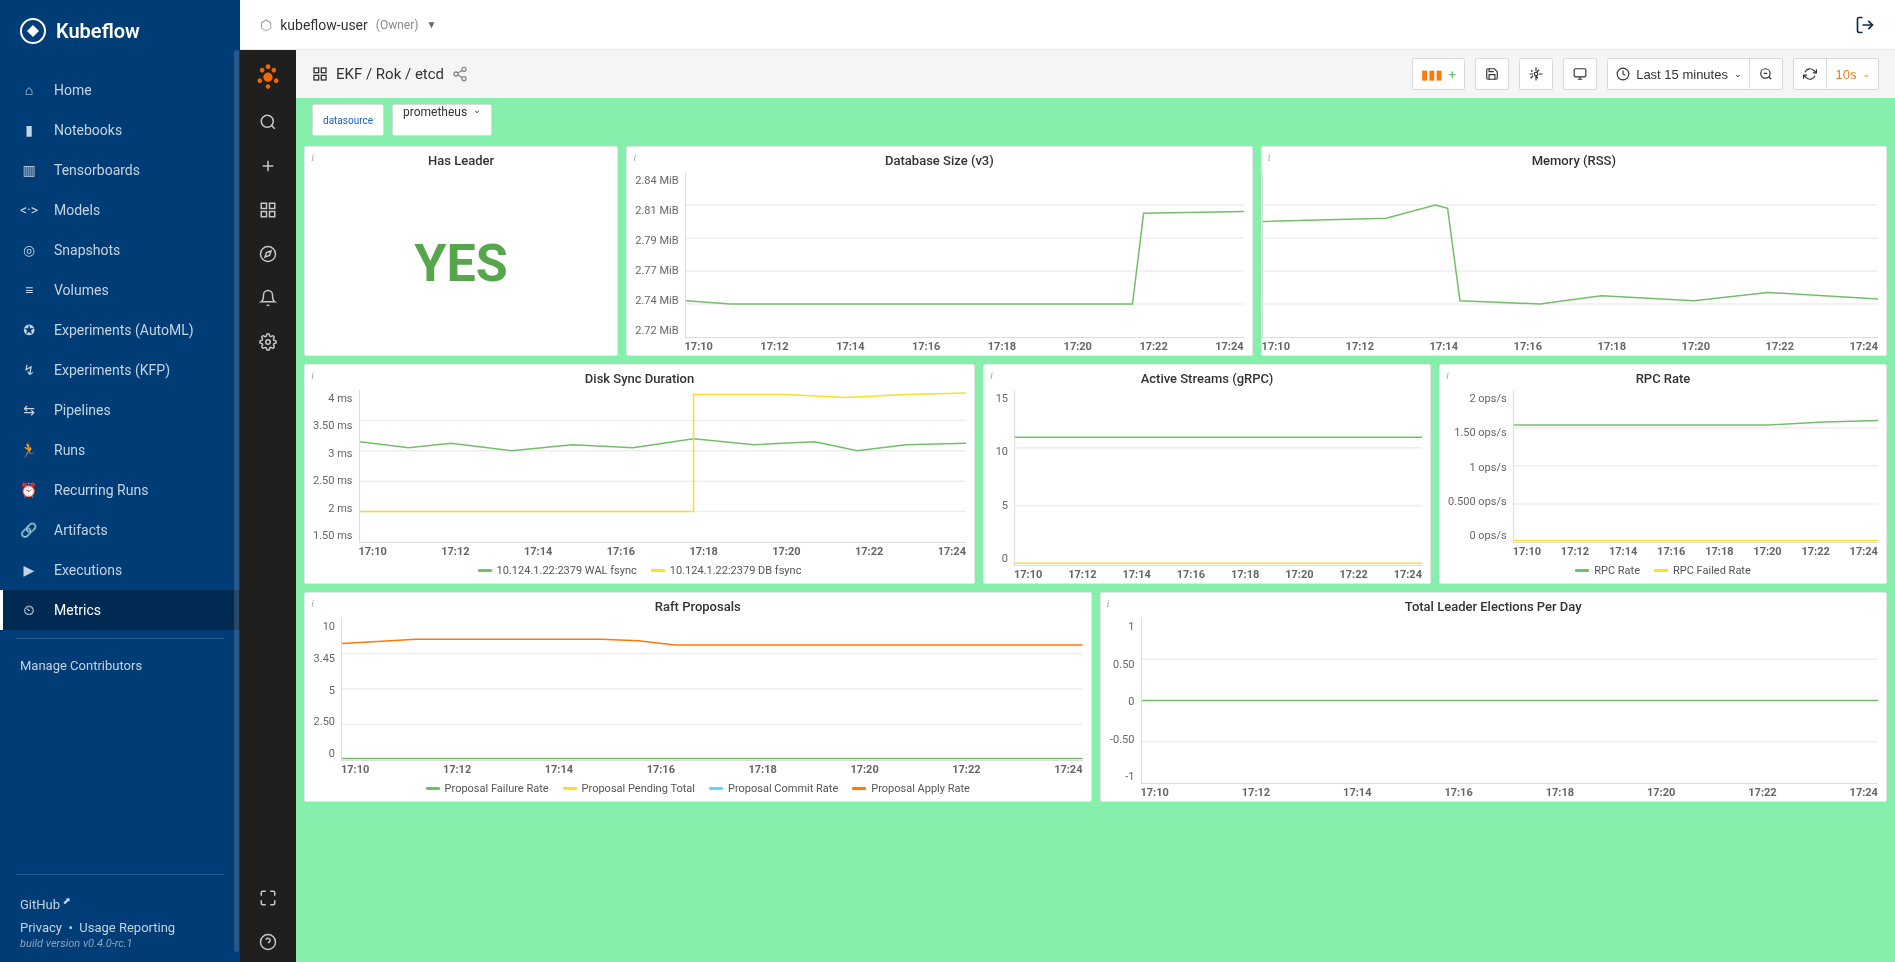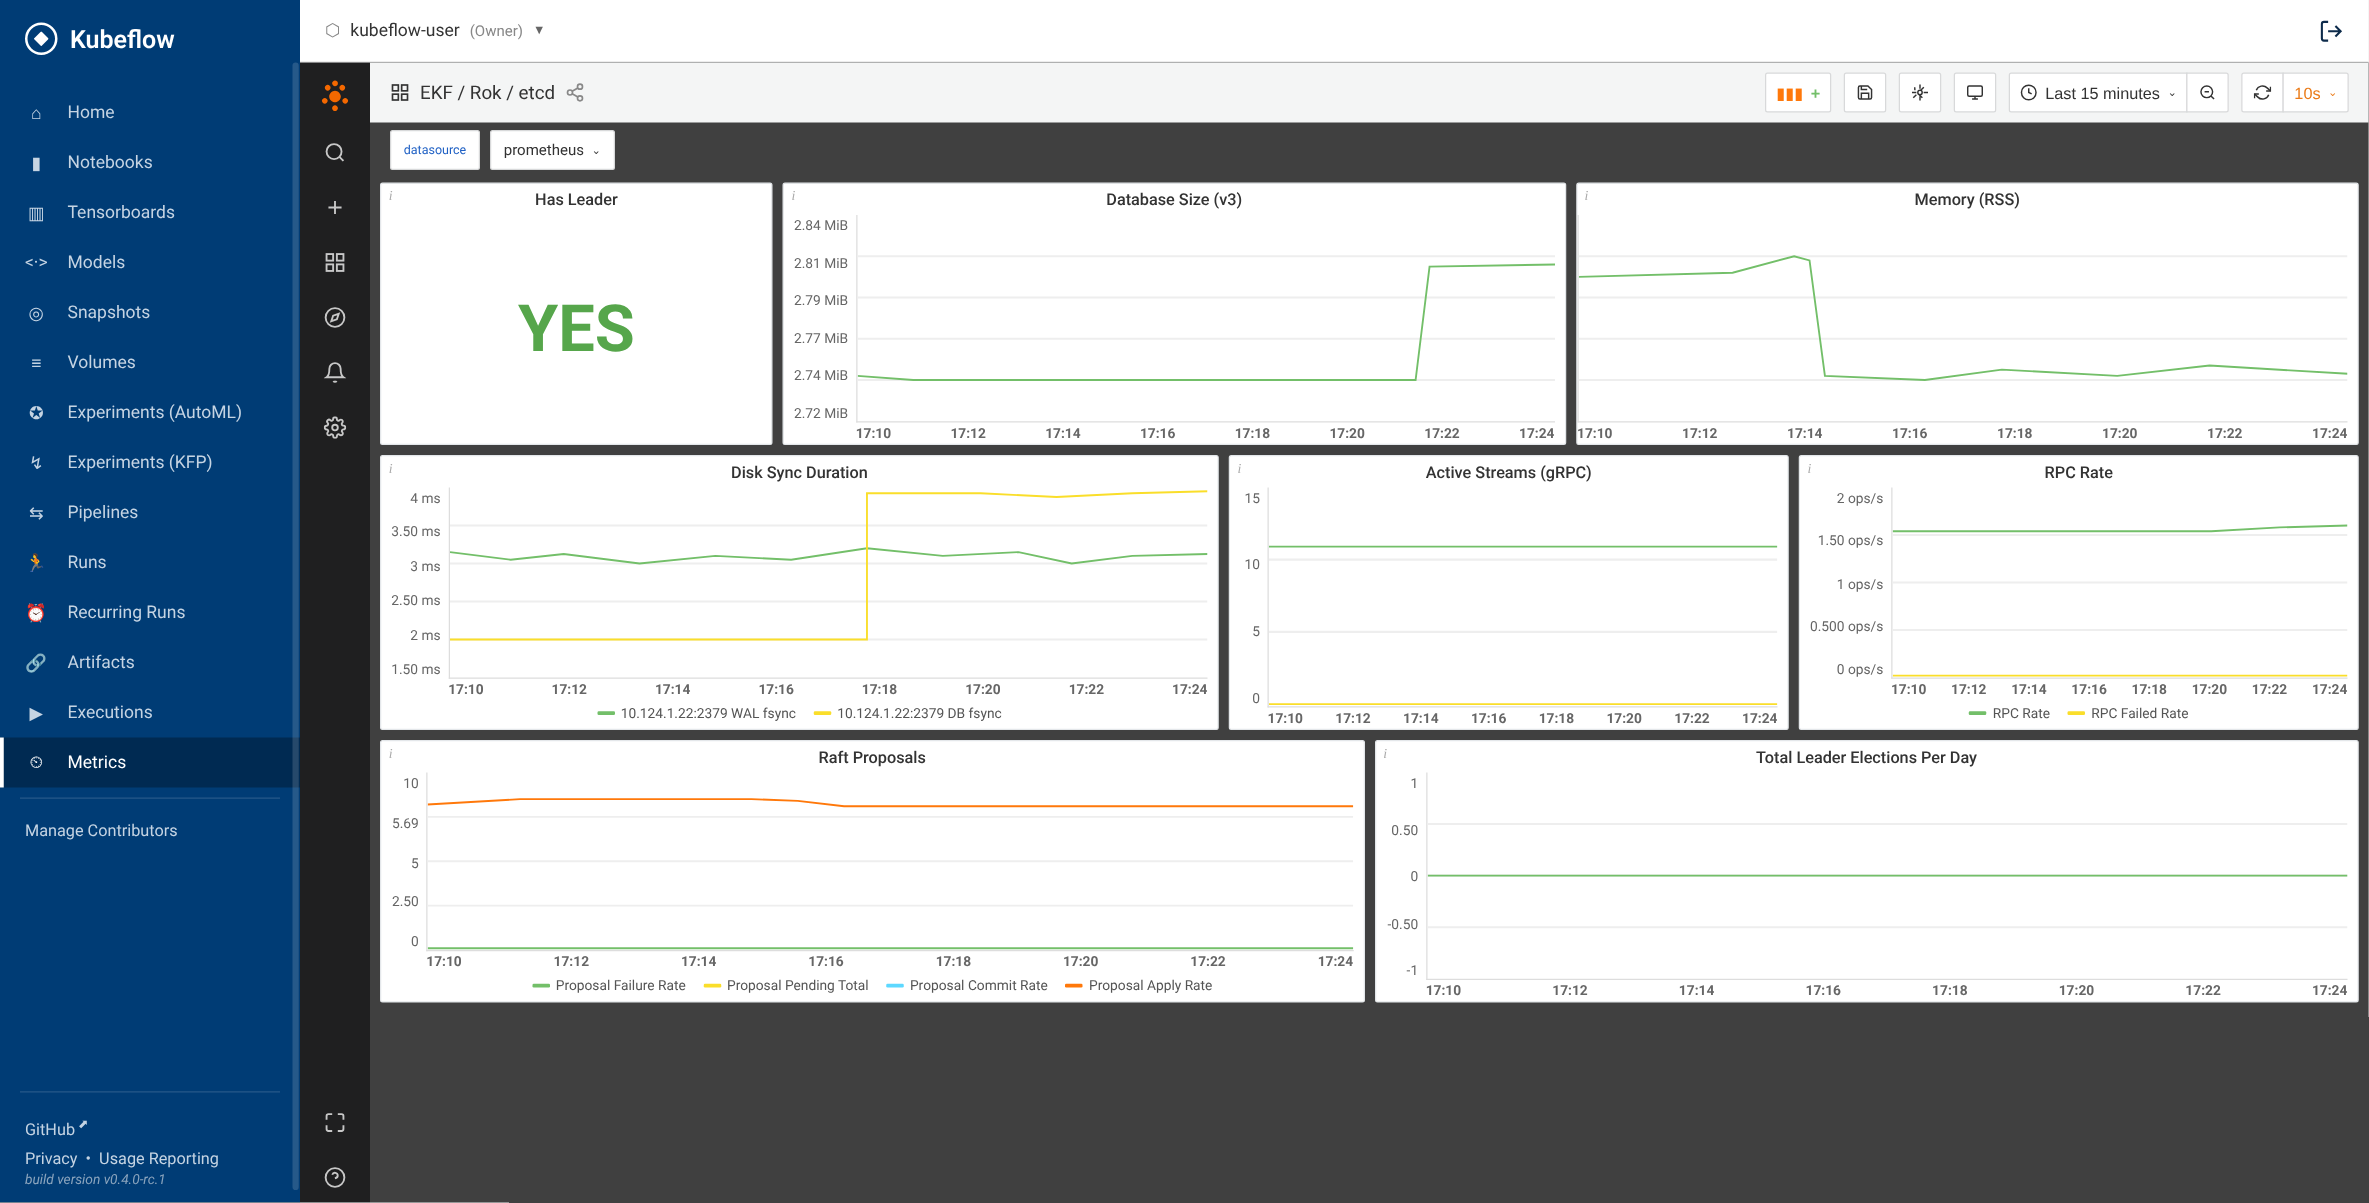--- a/index.html
+++ b/index.html
@@ -33,34 +33,34 @@
 .top-header .spacer { flex: 1; }
 .logout-icon { width: 20px; height: 20px; color: #0d2b4b; cursor: pointer; }
 
 
 .grafana-wrap { flex: 1; display: flex; min-height: 0; }
 .gf-sidebar { width: 56px; background: #1f1f20; display: flex; flex-direction: column; align-items: center; padding-top: 12px; gap: 4px; flex-shrink: 0; }
 .gf-logo { width: 28px; height: 28px; margin-bottom: 8px; }
 .gf-sb-item { width: 40px; height: 40px; display: flex; align-items: center; justify-content: center; color: #c7c7c7; cursor: pointer; border-radius: 2px; }
 .gf-sb-spacer { flex: 1; }
 
-.gf-content { flex: 1; background: #404040; display: flex; flex-direction: column; min-width: 0; overflow: auto; }
+.gf-content { flex: 1; background: #86efac; display: flex; flex-direction: column; min-width: 0; overflow: auto; }
 .gf-toolbar { height: 48px; display: flex; align-items: center; padding: 0 16px; gap: 10px; background: #f4f5f5; }
 .gf-breadcrumb { display: flex; align-items: center; gap: 8px; font-size: 15px; color: #333; }
 .gf-tb-spacer { flex: 1; }
 .gf-btn { height: 32px; min-width: 34px; padding: 0 8px; border: 1px solid #d8d9da; background: #fff; border-radius: 2px; display: inline-flex; align-items: center; justify-content: center; cursor: pointer; font-size: 13px; color: #333; gap: 6px; }
 .gf-btn.orange { color: #eb7b18; }
 .gf-btn-group { display: flex; }
 .gf-btn-group .gf-btn { border-radius: 0; margin-left: -1px; }
 .gf-btn-group .gf-btn:first-child { border-radius: 2px 0 0 2px; margin-left: 0; }
 .gf-btn-group .gf-btn:last-child { border-radius: 0 2px 2px 0; }
 
 .gf-vars { padding: 6px 16px 10px; display: flex; gap: 8px; }
 .gf-var-label { height: 32px; padding: 0 10px; border: 1px solid #d8d9da; background: #fff; border-radius: 2px; display: inline-flex; align-items: center; font-size: 10px; color: #1f60c4; }
-.gf-var-select { height: 32px; padding: 0 10px; border: 1px solid #d8d9da; background: #fff; border-radius: 2px; display: inline-flex; align-items: center; font-size: 12px; color: #333; cursor: pointer; gap: 6px; }
+.gf-var-select { height: 32px; padding: 0 10px; border: 1px solid #d8d9da; background: #fff; border-radius: 2px; display: inline-flex; align-items: flex-start; font-size: 12px; color: #333; cursor: pointer; gap: 6px; }
 
 .dashboard { padding: 0 8px 8px; }
 .row { display: flex; gap: 8px; margin-bottom: 8px; }
 .panel { background: #fff; border: 1px solid #e4e7ea; border-radius: 2px; position: relative; display: flex; flex-direction: column; }
 .panel-title { text-align: center; font-size: 13px; color: #333; padding: 6px 0 4px; font-weight: 500; }
 .panel-info { position: absolute; top: 4px; left: 6px; font-size: 11px; color: #aaa; cursor: pointer; font-style: italic; font-family: serif; }
 .panel-body { flex: 1; display: flex; position: relative; min-height: 0; }
 
 .stat-big { display: flex; align-items: center; justify-content: center; font-size: 52px; font-weight: 700; color: #56a64b; }
 
@@ -514,21 +514,21 @@
             </div>
           </div>
 
           <div class="row">
             <div class="panel" style="flex:1;height:210px;">
               <span class="panel-info">i</span>
               <div class="panel-title">Raft Proposals</div>
               <div class="panel-body chart-area">
                 <div class="y-axis" style="min-width:36px;">
                   <span>10</span>
-                    <span>5.69</span>
+                    <span>3.45</span>
                     <span>5</span>
                     <span>2.50</span>
                     <span>0</span>
                 </div>
                 <div class="plot-wrap">
                   <div class="plot">
                     <svg class="line-svg" viewBox="0 0 100 100" preserveAspectRatio="none">
                       <line class="grid-line" x1="0" y1="25" x2="100" y2="25"></line>
                         <line class="grid-line" x1="0" y1="50" x2="100" y2="50"></line>
                         <line class="grid-line" x1="0" y1="75" x2="100" y2="75"></line>

